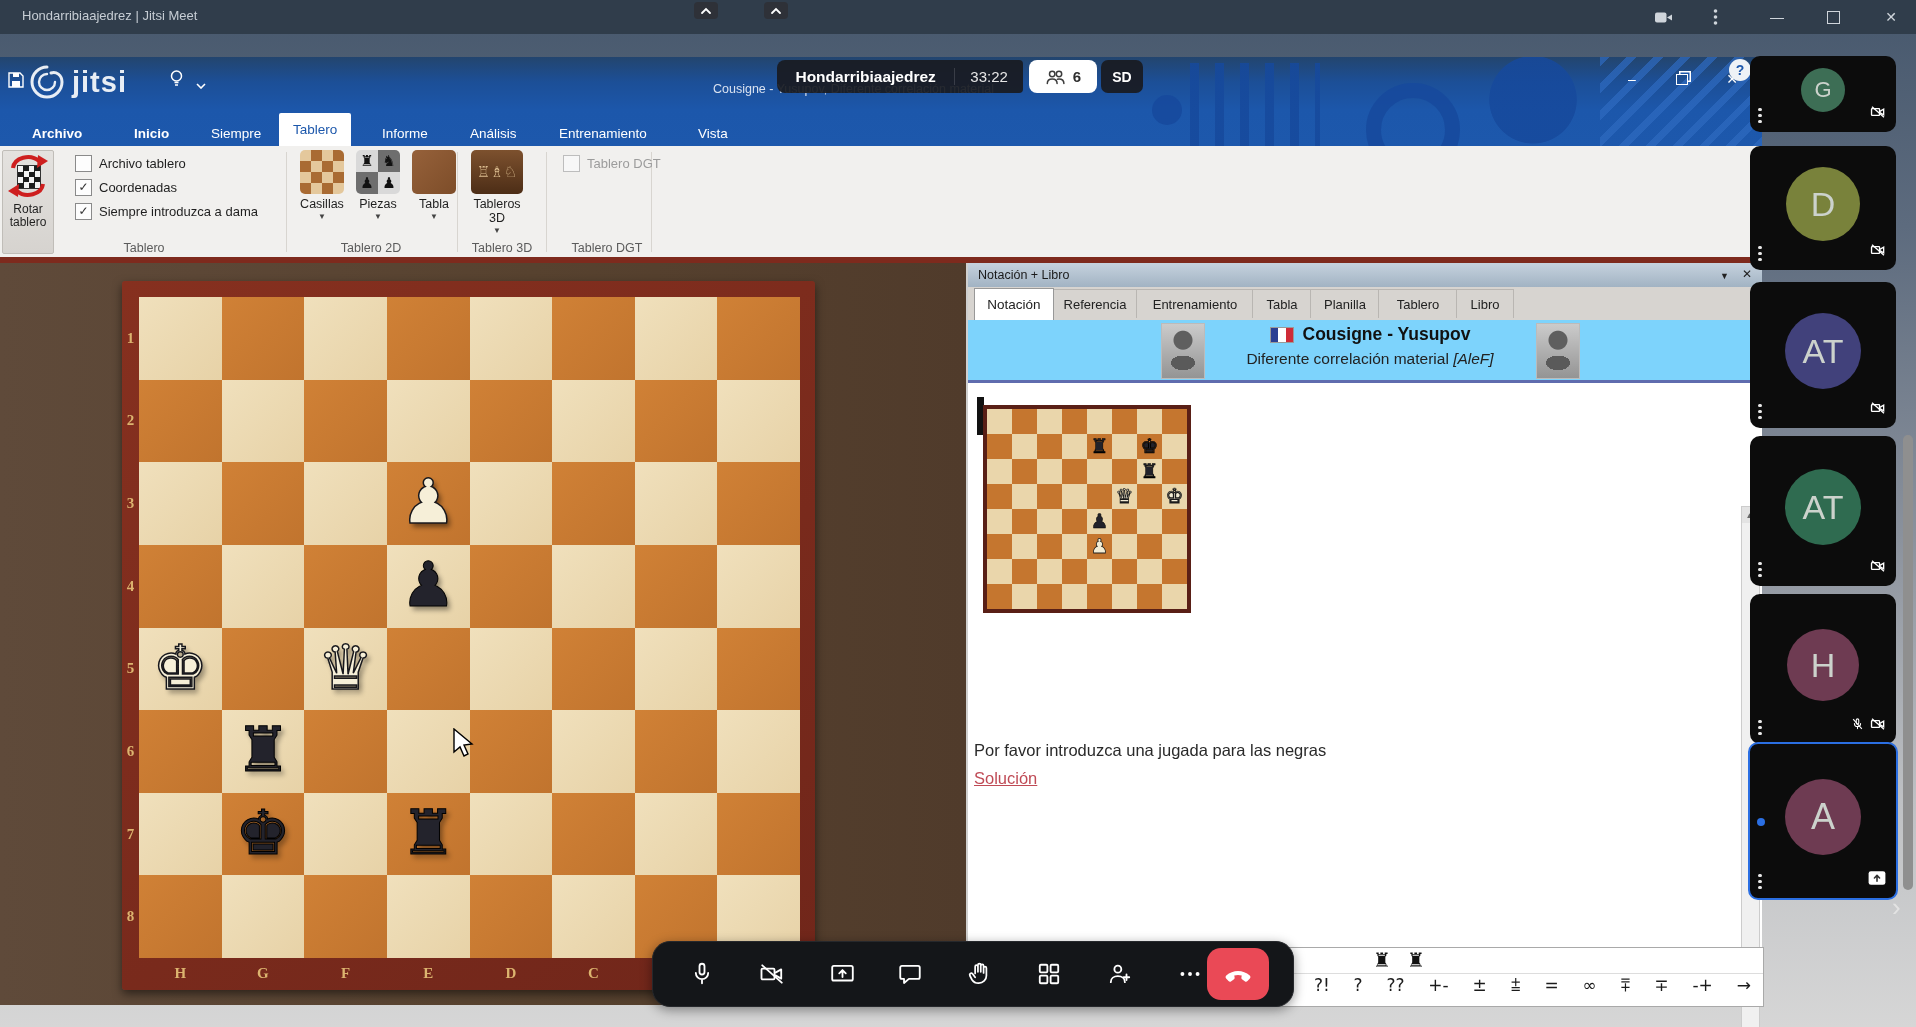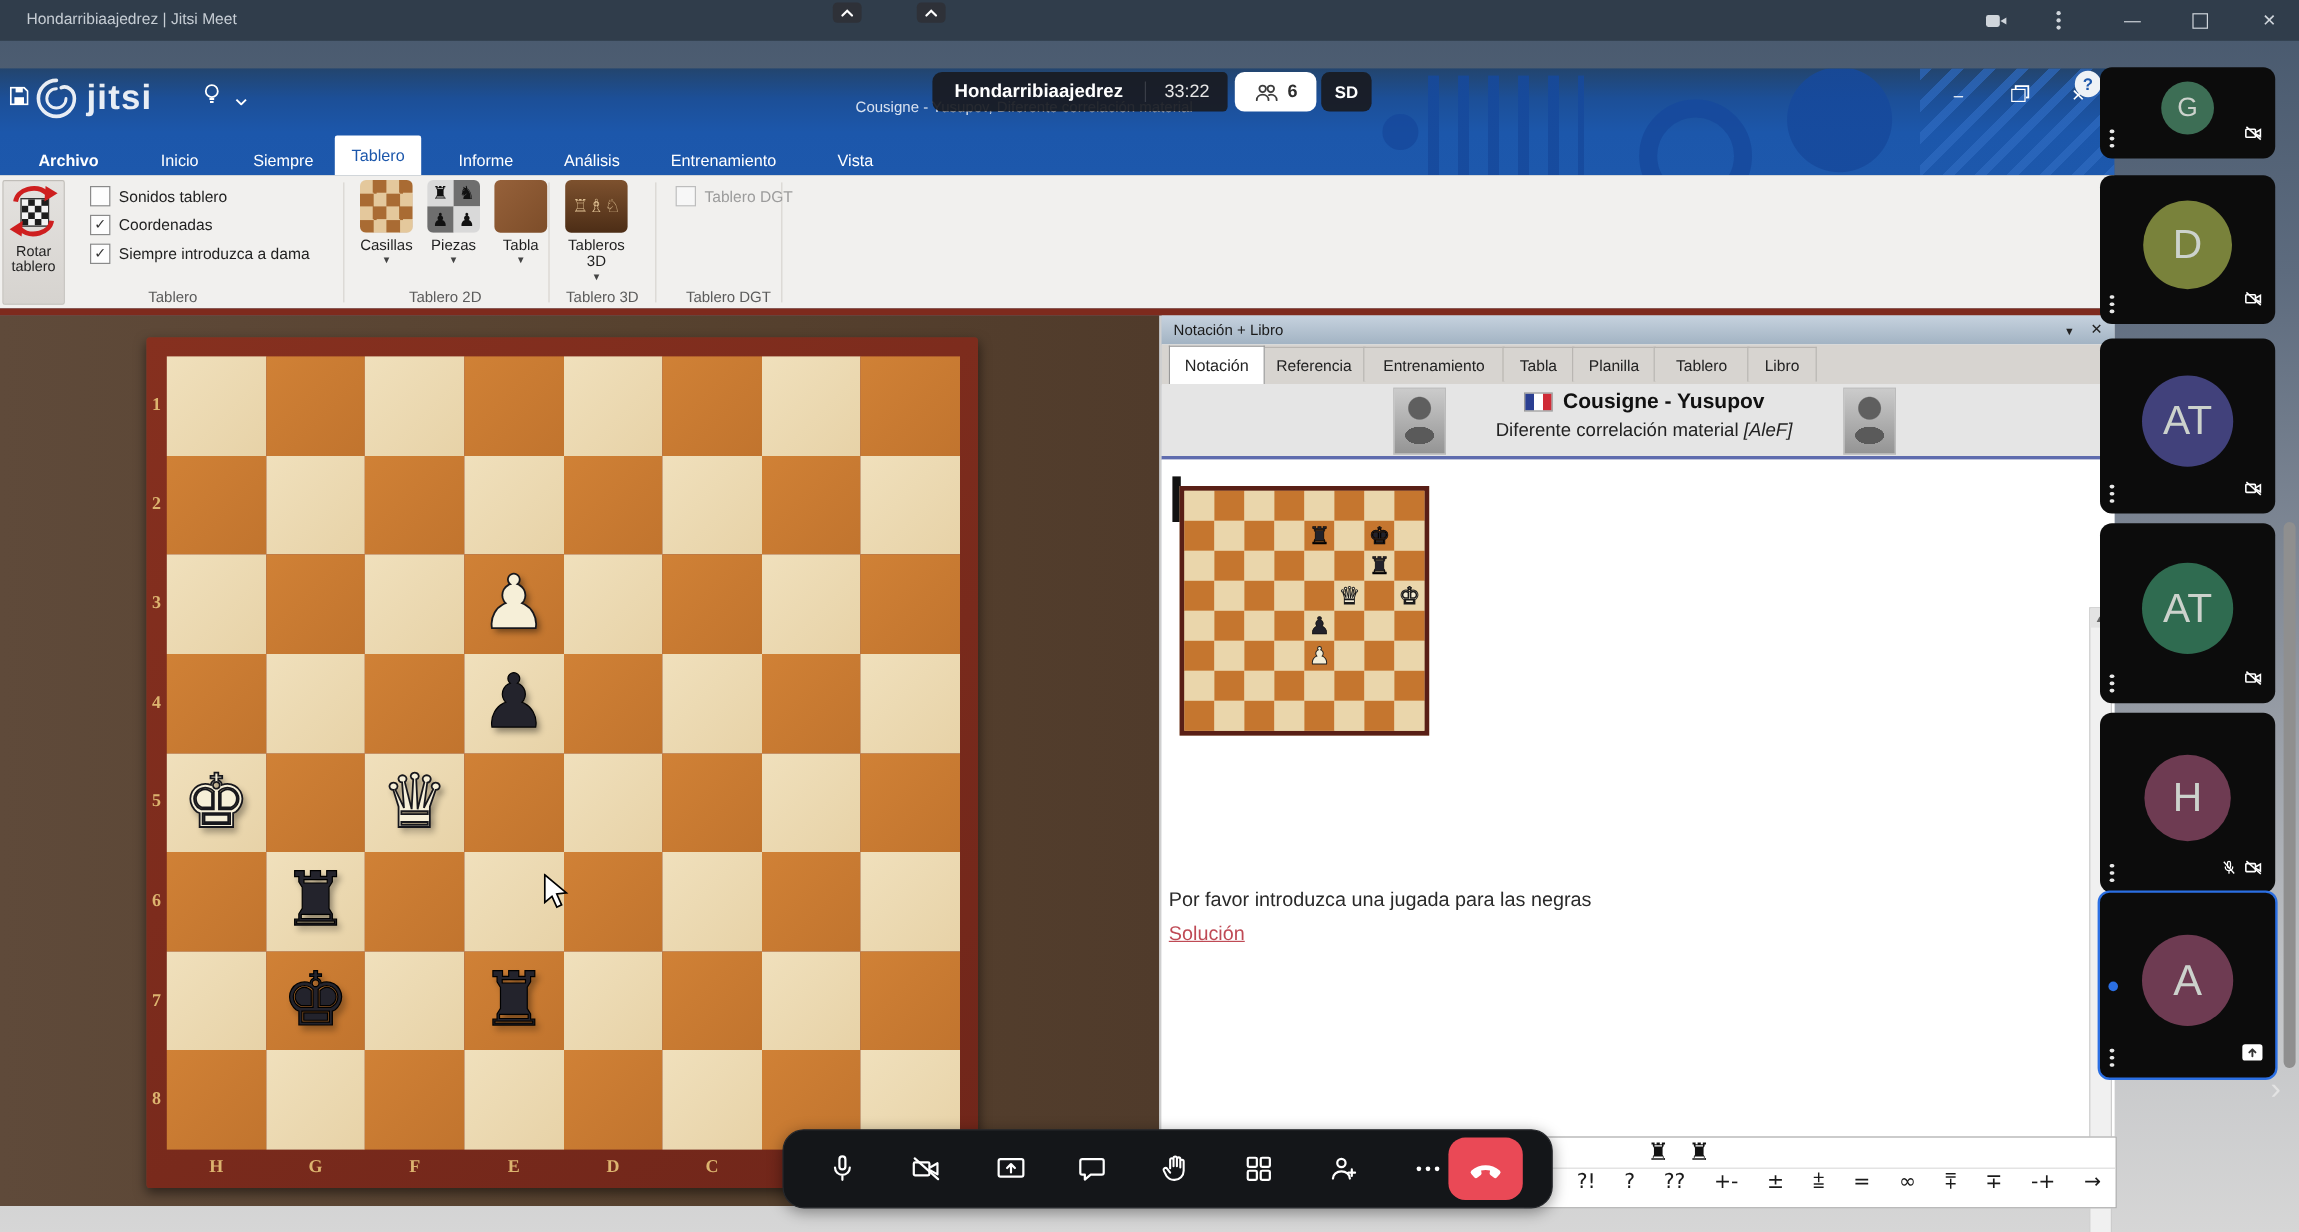--- a/index.html
+++ b/index.html
@@ -82,21 +82,21 @@
 
   
   .panel{left:968px;top:263px;width:794px;height:742px;background:#fff;}
   .panel-header{left:0;top:0;width:794px;height:24px;background:linear-gradient(#c6d2de,#a2b3c3);display:flex;align-items:center;}
   .panel-title{margin-left:10px;font-size:12.5px;color:#1a1a1a;}
   .ph-caret{position:absolute;left:752px;top:8px;font-size:9px;color:#222;}
   .ph-close{position:absolute;left:774px;top:4px;font-size:12px;color:#222;}
   .tabstrip{left:0;top:24px;width:794px;height:33px;background:#d7d4d0;border-bottom:1px solid #b8b5b1;}
   .tab{position:absolute;top:2px;height:28px;display:flex;align-items:center;justify-content:center;font-size:13px;color:#222;background:#d7d4d0;border:1px solid #b9b6b2;border-bottom:none;}
   .tab.active{background:#fff;height:31px;top:1px;font-size:13.5px;z-index:2;border-color:#989898;}
-  .gamehead{left:0;top:57px;width:794px;height:60px;background:#e5e5e5;border-bottom:3px solid #5f6cae;}
+  .gamehead{left:0;top:57px;width:794px;height:60px;background:#7dd3fc;border-bottom:3px solid #5f6cae;}
   .photo{position:absolute;width:42px;height:54px;top:3px;background:
      radial-gradient(circle at 50% 30%,#5f5f5f 0 9px,transparent 10px),
      radial-gradient(ellipse 20px 12px at 50% 72%,#5a5a5a 0 60%,transparent 61%),
      linear-gradient(#cbcbcb,#949494);border:1px solid #bbb;}
   .gh-center{position:absolute;left:240px;top:4px;width:324px;text-align:center;}
   .gh-players-row{display:flex;align-items:center;justify-content:center;gap:9px;}
   .flag-fr{width:22px;height:14px;background:linear-gradient(90deg,#2b3f92 0 33%,#fff 33% 66%,#cf2b37 66%);border:1px solid #999;}
   .gh-players{font-size:17.5px;font-weight:bold;color:#111;}
   .gh-sub{font-size:15.5px;color:#222;margin-top:5px;}
   .gh-annot{font-style:italic;}
@@ -202,21 +202,21 @@
     <div class="abs cb-wintitle">Cousigne - Yusupov, Diferente correlación material</div>
 
     <div class="abs winctl" style="left:1622px;">–</div>
     <div class="abs winctl" style="left:1672px;">
         <span class="restorebox"></span>
       </div>
     <div class="abs winctl" style="left:1722px;">✕</div>
 
     <div id="menu-row">
         <div class="menu-item bold" style="left: 24px;">Archivo</div>
-        <div class="menu-item" style="left: 126px;">Inicio</div>
+        <div class="menu-item" style="left: 126px; font-weight: bold;">Inicio</div>
         <div class="menu-item" style="left: 203px;">Siempre</div>
         <div class="menu-item active" style="left: 279px;">Tablero</div>
         <div class="menu-item" style="left: 374px;">Informe</div>
         <div class="menu-item" style="left: 462px;">Análisis</div>
         <div class="menu-item" style="left: 551px;">Entrenamiento</div>
         <div class="menu-item" style="left: 690px;">Vista</div>
       </div>
   </div>
   <div class="abs help-ico">?</div>
 
@@ -244,21 +244,21 @@
           <path d="M37 31 A15 12 0 0 1 11 38" stroke="#ce1f1f" stroke-width="4" fill="none"></path>
           <polygon points="12,44 2,38 13,31" fill="#ce1f1f"></polygon>
         </svg>
       </div>
       <div style="font-size:12px;color:#1f1f1f;line-height:13px;margin-top:4px;">Rotar tablero</div>
     </div>
 
     <div id="cb-checkboxes">
         <div class="chkrow" style="top: 8px;">
           <div class="chkbox"></div>
-          <div class="chklabel">Sonidos tablero</div>
+          <div class="chklabel">Archivo tablero</div>
         </div>
         <div class="chkrow" style="top: 32px;">
           <div class="chkbox">✓</div>
           <div class="chklabel">Coordenadas</div>
         </div>
         <div class="chkrow" style="top: 56px;">
           <div class="chkbox">✓</div>
           <div class="chklabel">Siempre introduzca a dama</div>
         </div>
       </div>

